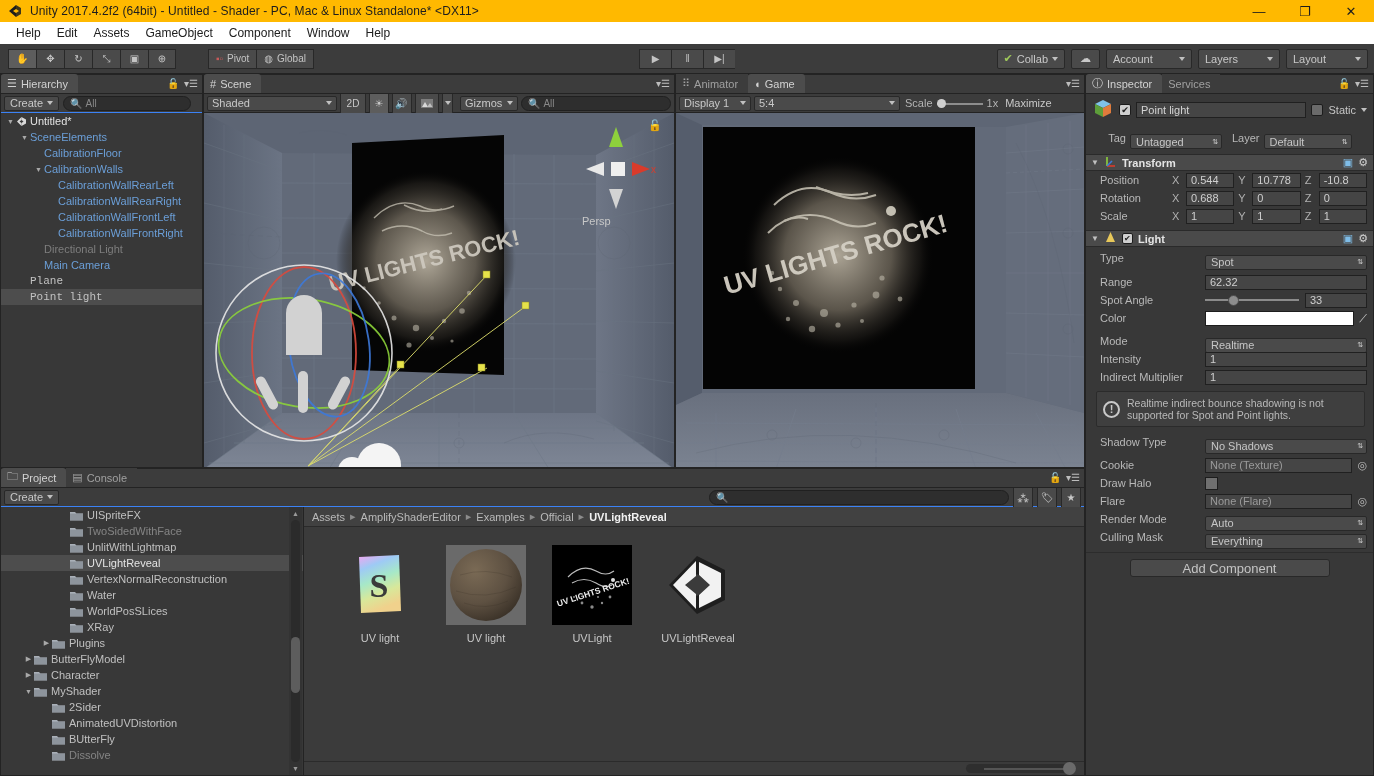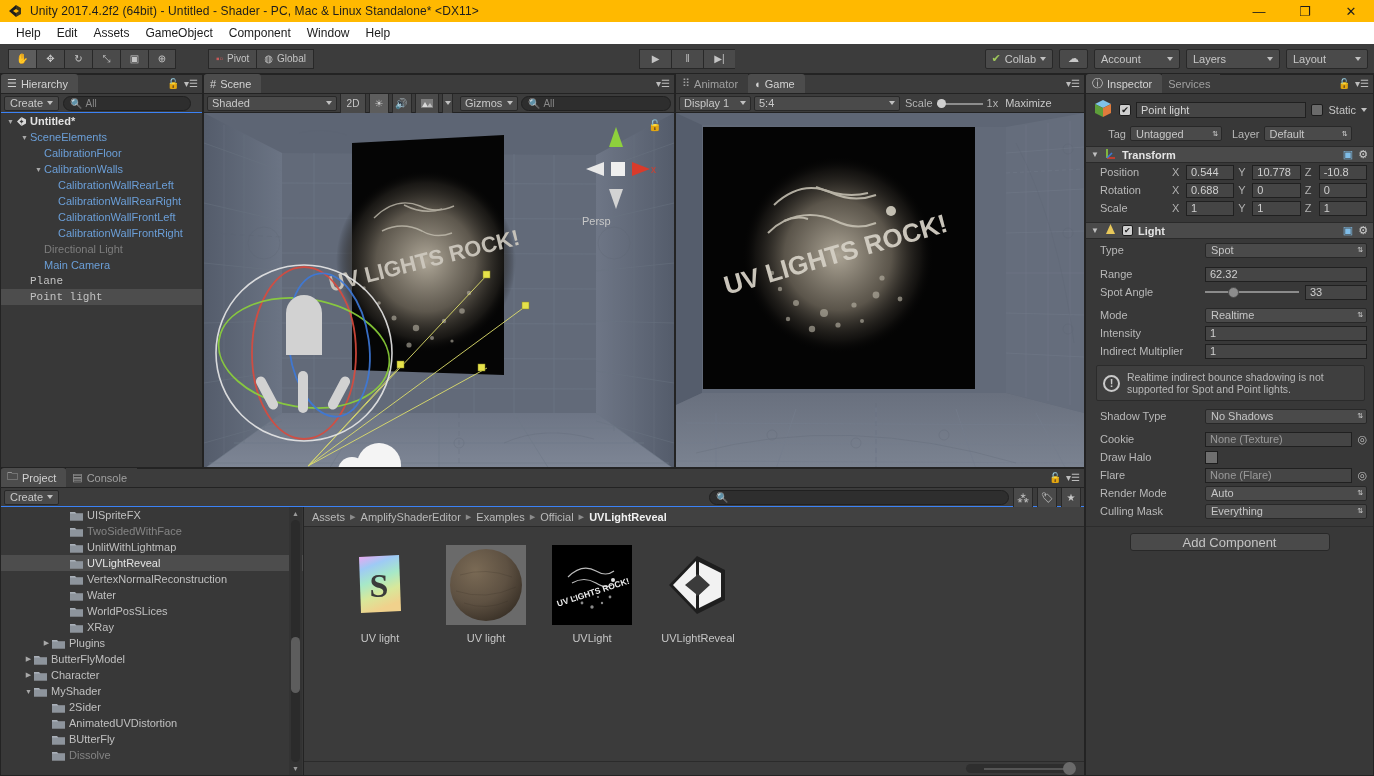--- a/index.html
+++ b/index.html
@@ -56,21 +56,21 @@
 
   
   #hierarchy { left:0; top:74px; width:203px; height:394px; }
   .h-body { background:#383838; height:calc(100% - 38px); overflow:hidden; }
   .h-row { height:16px; display:flex; align-items:center; font-size:11px; white-space:nowrap; }
   .h-row.sel { background:#4d4d4d; }
   .h-arrow { width:11px; text-align:center; font-size:7px; color:#a8a8a8; flex:0 0 11px; }
   .h-name { color:#6b9fd8; }
   .h-name.plain { color:#c2c2c2;font-family:Liberation Mono, monospace; }
   .h-name.dim { color:#7d7d7d; }
-  .h-name.root { color:#e2e2e2; font-weight:bold; }
+  .h-name.root { color:#e2e2e2; font-weight:normal; }
   .cube-ico { width:11px;height:11px;margin-right:3px;flex:0 0 11px; }
 
   
   #scene { left:203px; top:74px; width:472px; height:394px; }
   .scene-toolbar { height:19px; background:#3c3c3c; border-bottom:1px solid #232323;
      display:flex; align-items:center; padding:0 3px; gap:3px; }
   .dropbtn { height:15px; background:#4a4a4a; border:1px solid #282828; border-radius:2px;
      display:flex; align-items:center; justify-content:space-between; padding:0 4px;
      font-size:11px; color:#c8c8c8; }
   .sq { height:29px; min-width:20px; background:#4a4a4a; border:1px solid #282828;
@@ -87,21 +87,21 @@
   .insp-body { height:calc(100% - 19px); background:#383838; overflow:hidden; position:relative; }
   .insp-header { display:flex; align-items:center; padding:4px 6px 2px 6px; gap:5px; }
   .objname { flex:1; height:16px; background:#454545; border:1px solid #202020;
      color:#d4d4d4; font-size:11px; padding:0 4px; display:flex; align-items:center; }
   .chk { width:12px;height:12px;background:#cfcfcf;border:1px solid #1c1c1c;border-radius:2px;
      display:flex;align-items:center;justify-content:center;color:#1c1c1c;font-size:9px;line-height:1; }
   .chk.empty { background:#6a6a6a; color:transparent; }
   .taglayer { display:flex; align-items:center; gap:4px; padding:2px 6px 5px 6px; font-size:11px; }
   .dd { height:15px; background:#4a4a4a; border:1px solid #282828; border-radius:2px;
      display:flex; align-items:center; justify-content:space-between; padding:0 3px 0 5px;
-     color:#c6c6c6; font-size:11px; }
+     color:#c6c6c6; font-size:11px;margin-top:8px; }
   .dd .ar { font-size:7px; color:#cfcfcf; }
   .comp-header { height:17px; background:#4a4a4a; border-top:1px solid #2a2a2a; border-bottom:1px solid #2a2a2a;
      display:flex; align-items:center; gap:5px; padding:0 5px; }
   .comp-title { color:#e4e4e4; font-size:11px; font-weight:bold; }
   .comp-tools { margin-left:auto; display:flex; gap:5px; align-items:center; }
   .prow { height:18px; display:flex; align-items:center; padding:0 6px 0 14px; font-size:11px; }
   .plabel { width:105px; color:#b8b8b8; flex:0 0 105px; }
   .field { height:15px; background:#454545; border:1px solid #202020; color:#cfcfcf;
      font-size:11px; padding:0 4px; display:flex; align-items:center; }
   .axis { width:14px; color:#b0b0b0; text-align:left; flex:0 0 14px; }
@@ -204,21 +204,21 @@
         <span>Collab</span>
         <span class="caret"></span>
       </div>
       <div class="pill" style="padding:0 8px;">
         <span>☁</span>
       </div>
       <div class="pill" style="width:86px;justify-content:space-between;">
         <span>Account</span>
         <span class="caret"></span>
       </div>
-      <div class="pill" style="width:94px;justify-content:space-between;">
+      <div class="pill" style="width:82px;justify-content:space-between;">
         <span>Layers</span>
         <span class="caret"></span>
       </div>
       <div class="pill" style="width:82px;justify-content:space-between;">
         <span>Layout</span>
         <span class="caret"></span>
       </div>
     </div>
   </div>
 
@@ -685,20 +685,25 @@
         <div class="field" style="flex:1;">62.32</div>
       </div>
       <div class="prow">
         <span class="plabel">Spot Angle</span>
         <div style="position:relative;flex:1;height:12px;margin-right:6px;">
           <div style="position:absolute;top:5px;left:0;right:0;height:2px;background:#8b8b8b;"></div>
           <div id="spot-knob" style="position: absolute; top: 1px; width: 11px; height: 11px; border-radius: 50%; background: rgb(141, 141, 141); border: 1px solid rgb(74, 74, 74); left: 24%;"></div>
         </div>
         <div class="field" style="width:62px;">33</div>
       </div>
+      <div class="prow">
+        <span class="plabel">Color</span>
+        <div id="light-color-swatch" style="flex: 1 1 0%; height: 15px; border: 1px solid rgb(29, 29, 29); background: rgb(255, 255, 255);"></div>
+        <span style="margin-left:5px;color:#d2d2d2;">⟋</span>
+      </div>
       <div style="height:5px;"></div>
       <div class="prow">
         <span class="plabel">Mode</span>
         <div class="dd" style="flex:1;">
           <span>Realtime</span>
           <span class="ar">⇅</span>
         </div>
       </div>
       <div class="prow">
         <span class="plabel">Intensity</span>

